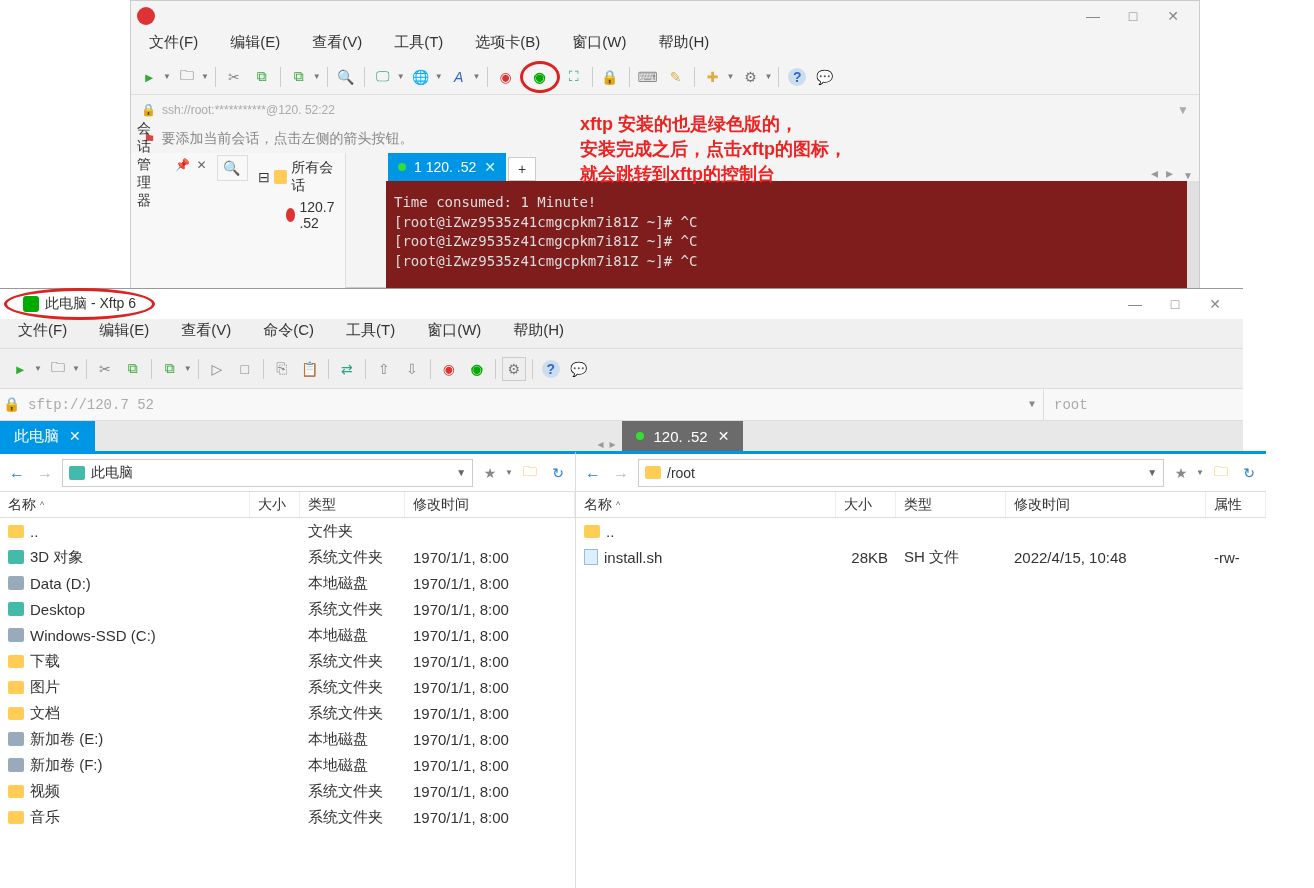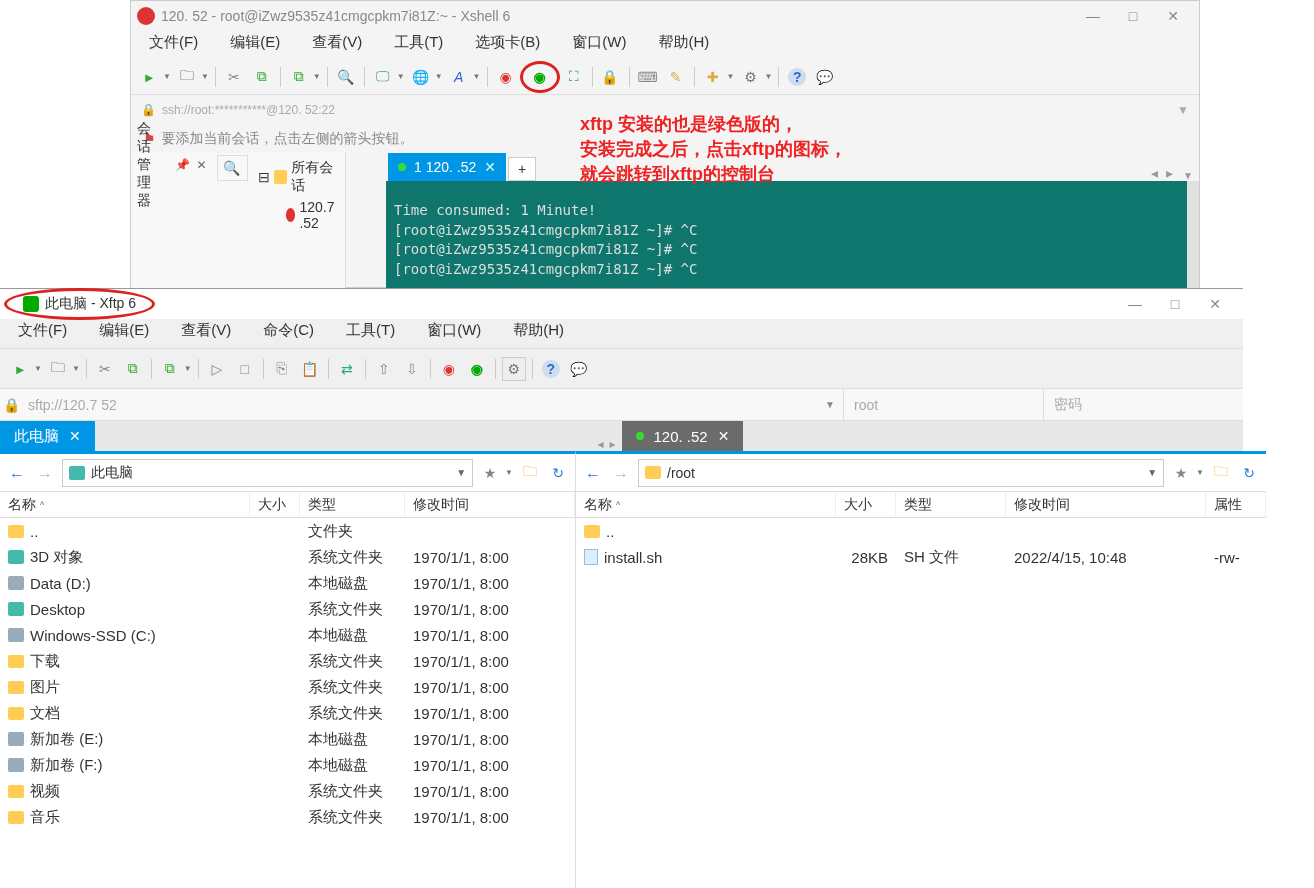--- a/index.html
+++ b/index.html
@@ -109,25 +109,25 @@
   padding: 0 10px;
   gap: 8px;
   font-size: 14px;
 }
 .tab .dot { width: 8px; height: 8px; background: #3d3; border-radius: 50%; }
 .tab .x { color: #cfe; cursor: pointer; }
 .tab-add { width: 28px; height: 24px; display: flex; align-items: center; justify-content: center; border: 1px solid #ccc; margin-left: 2px; background: #fff; cursor: pointer; }
 .tabbar .spacer { flex: 1; }
 .terminal {
   flex: 1;
-  background: #0f766e;
+  background: #7f1d1d;
   color: #ddd;
   font-family: Consolas, monospace;
   font-size: 14px;
-  padding: 20px 8px;
+  padding: 12px 8px;
   white-space: pre;
   line-height: 1.4;
   position: relative;
   border-right: 12px solid #e0e0e0;
 }
 .red-annot {
   position: absolute;
   left: 580px;
   top: 112px;
   color: #e22;
@@ -173,20 +173,21 @@
   gap: 4px;
   background: #f0f0f0;
   border-bottom: 1px solid #ddd;
 }
 .xftp-addr {
   height: 32px;
   display: flex;
   align-items: center;
   background: #f8f8f8;
   border-bottom: 1px solid #ddd;
+  font-family: Liberation Mono, monospace;
 }
 .xftp-addr .lock { width: 24px; text-align: center; color: #aaa; }
 .xftp-addr-input { flex: 1; color: #aaa; padding: 0 4px; font-size: 14px; }
 .xftp-addr-field { width: 200px; padding: 0 10px; color: #aaa; border-left: 1px solid #ddd; height: 100%; display: flex; align-items: center; }
 
 .panels-tabbar {
   height: 30px;
   display: flex;
   background: #e8e8e8;
 }
@@ -302,21 +303,20 @@
 .g-efld::before { content:"🗀"; color:#e90; }
 .g-ref::before { content:"↻"; color:#2a7ddb; }
 .g-lock2::before { content:"🔒"; color:#bbb; }
 </style>
 </head>
 <body>
 
 <div class="xshell-window">
   <div class="titlebar">
     <span class="icon"></span>
-    <span>120.        52 - root@iZwz9535z41cmgcpkm7i81Z:~ - Xshell 6</span>
     <span class="spacer"></span>
     <span class="win-btn">—</span>
     <span class="win-btn">□</span>
     <span class="win-btn">✕</span>
   </div>
   <div class="menubar">
     <span class="menu-item">文件(F)</span>
     <span class="menu-item">编辑(E)</span>
     <span class="menu-item">查看(V)</span>
     <span class="menu-item">工具(T)</span>
@@ -472,21 +472,20 @@
     <span class="tb-btn g-sett" style="background:#eee;border:1px solid #ccc"></span>
     <span class="tb-sep"></span>
     <span class="tb-btn g-help"></span>
     <span class="tb-btn g-chat"></span>
   </div>
   <div class="xftp-addr">
     <span class="lock g-lock2"></span>
     <span class="xftp-addr-input">sftp://120.7       52</span>
     <span style="padding:0 8px;color:#888;font-size:10px">▼</span>
     <span class="xftp-addr-field">root</span>
-    <span class="xftp-addr-field">密码</span>
   </div>
 
   <div class="panels-tabbar">
     <div class="panel-half">
       <div class="ptab blue">
         <span>此电脑</span>
         <span class="x">✕</span>
       </div>
       <div class="panel-nav-arrows">
         <span>◂</span>

